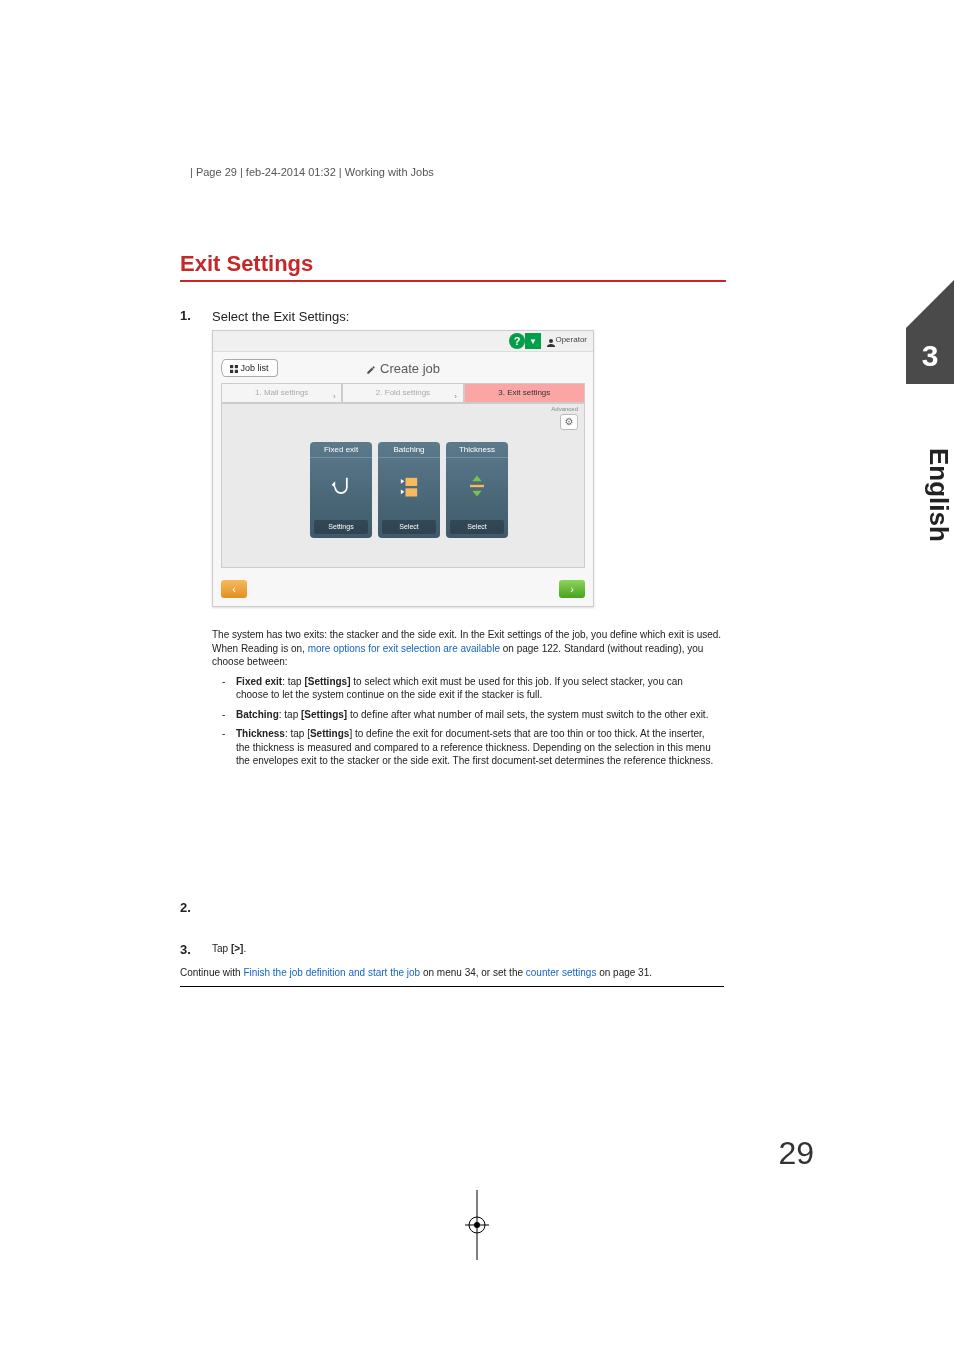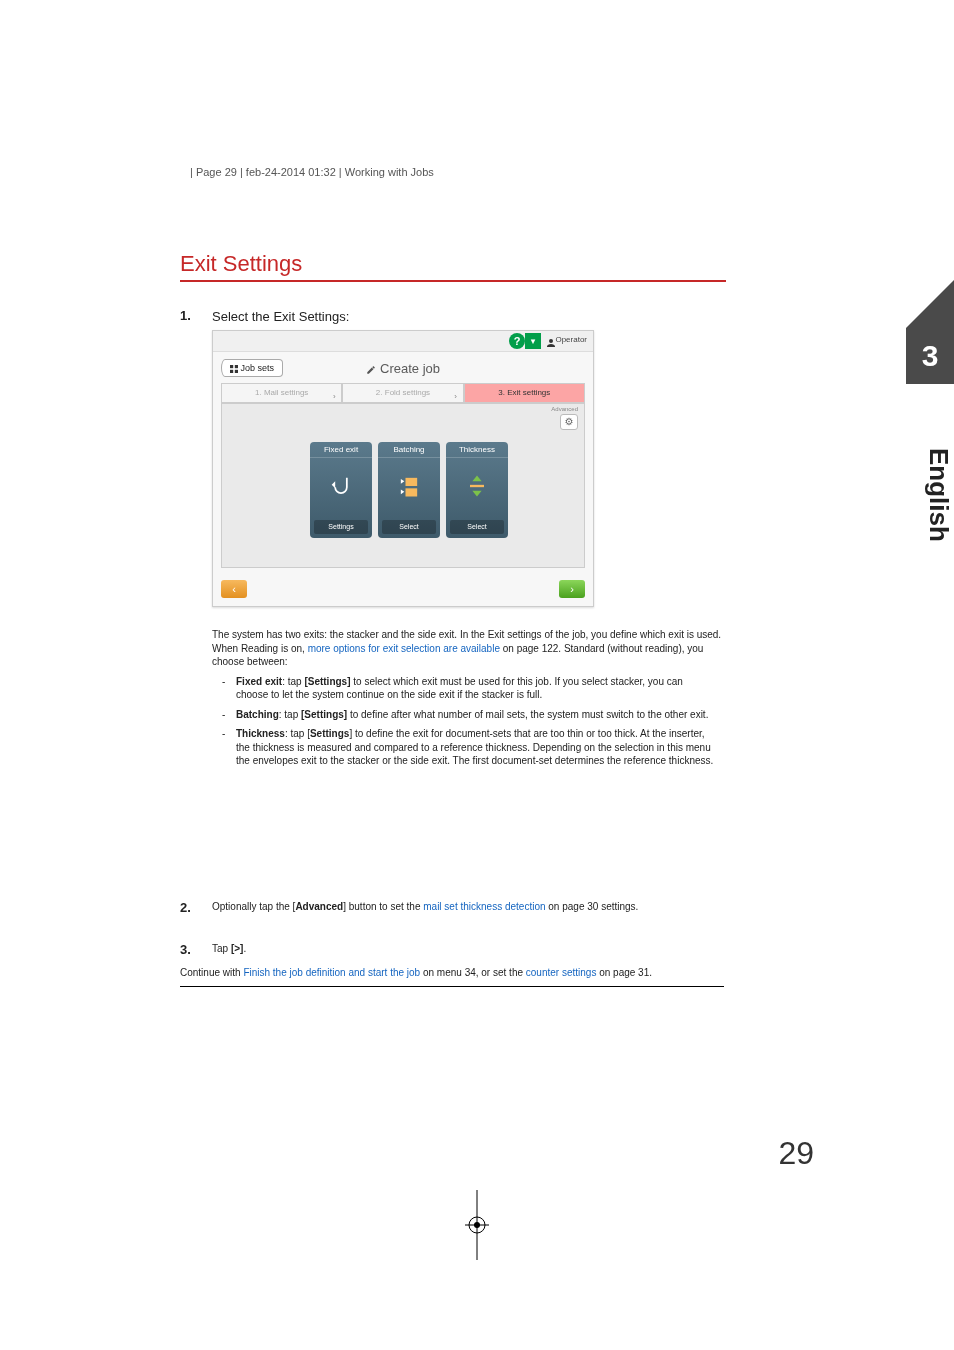--- a/index.html
+++ b/index.html
@@ -1,18 +1,18 @@
 <!DOCTYPE html>
 <html><head>
 <meta charset="utf-8">
 <style>
   html,body{margin:0;padding:0;width:954px;height:1350px;font-family:Arial,Helvetica,sans-serif;color:#222;background:#fff}
   .page{position:relative;width:954px;height:1314px}
   .header-line{position:absolute;left:190px;top:166px;font-size:11px;color:#555}
-  .title{position:absolute;left:180px;top:251px;font-size:22px;font-weight:normal;color:#c62828}
+  .title{position:absolute;left:180px;top:251px;font-size:22px;font-weight:bold;color:#c62828}
   .title-rule{position:absolute;left:180px;top:280px;width:546px;height:2px;background:#c62828}
   .step-num{position:absolute;font-weight:bold;font-size:13px}
   .step-text{position:absolute;font-size:13px;line-height:1.35}
   .screenshot{position:absolute;left:212px;top:330px;width:380px;height:275px;border:1px solid #ccc;background:#f7f7f7;box-shadow:0 1px 2px rgba(0,0,0,.15)}
   .ss-topbar{position:absolute;left:0;top:0;right:0;height:20px;background:#f0f0f0;border-bottom:1px solid #ddd}
   .ss-help{position:absolute;right:68px;top:2px;width:16px;height:16px;border-radius:50%;background:#029e4a;color:#fff;font-size:11px;line-height:16px;text-align:center;font-weight:bold}
   .ss-drop{position:absolute;right:52px;top:2px;width:16px;height:16px;background:#029e4a;color:#fff;font-size:9px;line-height:16px;text-align:center}
   .ss-user{position:absolute;right:36px;top:4px;width:12px;height:12px}
   .ss-user svg{width:100%;height:100%}
   .ss-oper{position:absolute;right:6px;top:4px;font-size:8px;color:#444}
@@ -76,21 +76,21 @@
           </svg></div>
       <div class="ss-oper">Operator</div>
     </div>
     <div class="ss-joblist">
       <svg style="width:8px;height:8px;vertical-align:middle" viewBox="0 0 10 10">
           <rect x="0" y="0" width="4" height="4" fill="#333"></rect>
           <rect x="6" y="0" width="4" height="4" fill="#333"></rect>
           <rect x="0" y="6" width="4" height="4" fill="#333"></rect>
           <rect x="6" y="6" width="4" height="4" fill="#333"></rect>
         </svg>
-      <span>Job sets</span>
+      <span>Job list</span>
     </div>
     <div class="ss-title">
       <span class="ss-pencil"><svg viewBox="0 0 24 24">
             <path fill="#555" d="M3 17.25V21h3.75L17.81 9.94l-3.75-3.75zM20.71 7.04a1 1 0 0 0 0-1.41l-2.34-2.34a1 1 0 0 0-1.41 0l-1.83 1.83 3.75 3.75z"></path>
           </svg></span><span>Create job</span>
     </div>
     <div class="ss-tabs">
       <div class="ss-tab"><span>1. Mail settings</span><span class="ss-chev">›</span></div>
       <div class="ss-tab"><span>2. Fold settings</span><span class="ss-chev">›</span></div>
       <div class="ss-tab active"><span>3. Exit settings</span></div>
@@ -139,23 +139,20 @@
   <div class="body-block" style="top:628px">
     <span>The system has two exits: the stacker and the side exit. In the Exit settings of the job, you define which exit is used. When Reading is on, </span><a href="#">more options for exit selection are available</a><span> on page 122. Standard (without reading), you choose between:</span>
     <ul class="dash">
       <li><b>Fixed exit</b><span>: tap </span><b>[Settings]</b><span> to select which exit must be used for this job. If you select stacker, you can choose to let the system continue on the side exit if the stacker is full.</span></li>
       <li><b>Batching</b><span>: tap </span><b>[Settings]</b><span> to define after what number of mail sets, the system must switch to the other exit.</span></li>
       <li><b>Thickness</b><span>: tap [</span><b>Settings</b><span>] to define the exit for document-sets that are too thin or too thick. At the inserter, the thickness is measured and compared to a reference thickness. Depending on the selection in this menu the envelopes exit to the stacker or the side exit. The first document-set determines the reference thickness.</span></li>
     </ul>
   </div>
 
   <div class="step-num" style="left:180px;top:900px">2.</div>
-  <div class="body-block" style="top:900px">
-    <span>Optionally tap the [</span><b>Advanced</b><span>] button to set the </span><a href="#">mail set thickness detection</a><span> on page 30 settings.</span>
-  </div>
 
   <div class="step-num" style="left:180px;top:942px">3.</div>
   <div class="body-block" style="top:942px">
     <span>Tap </span><b>[&gt;]</b><span>.</span>
   </div>
 
   <div class="body-block" style="left:180px;top:966px;width:544px">
     <span>Continue with </span><a href="#">Finish the job definition and start the job</a><span> on menu 34, or set the </span><a href="#">counter settings</a><span> on page 31.</span>
     <div class="end-rule"></div>
   </div>

